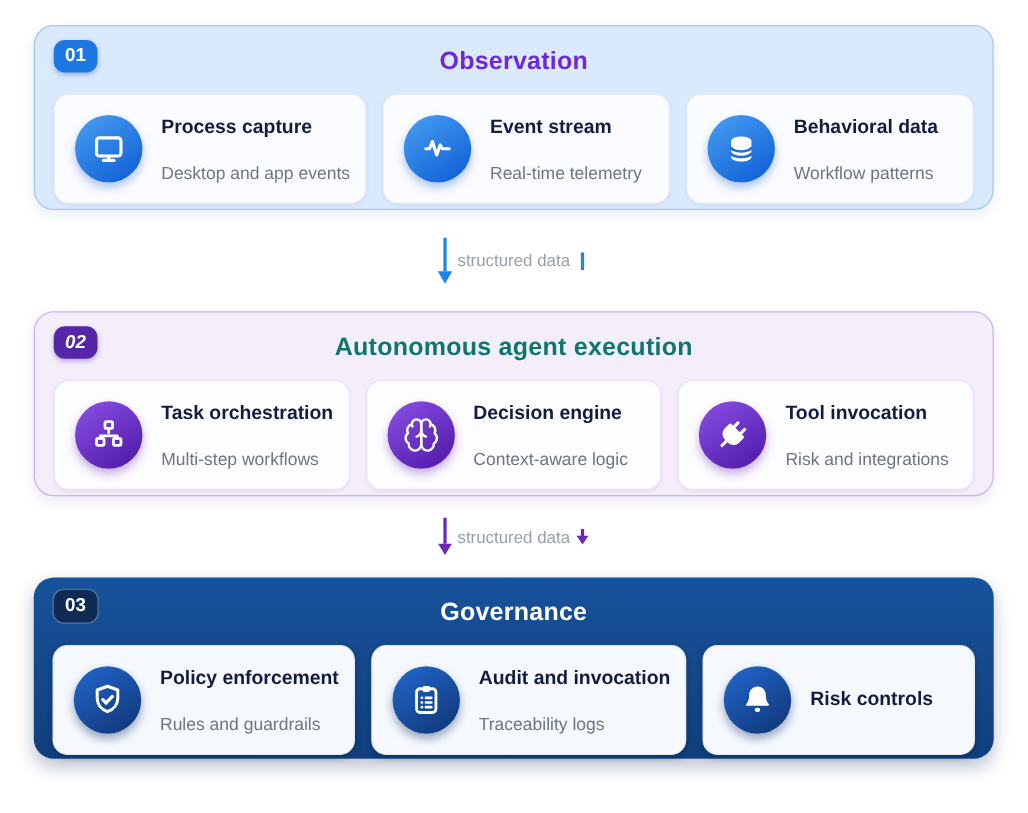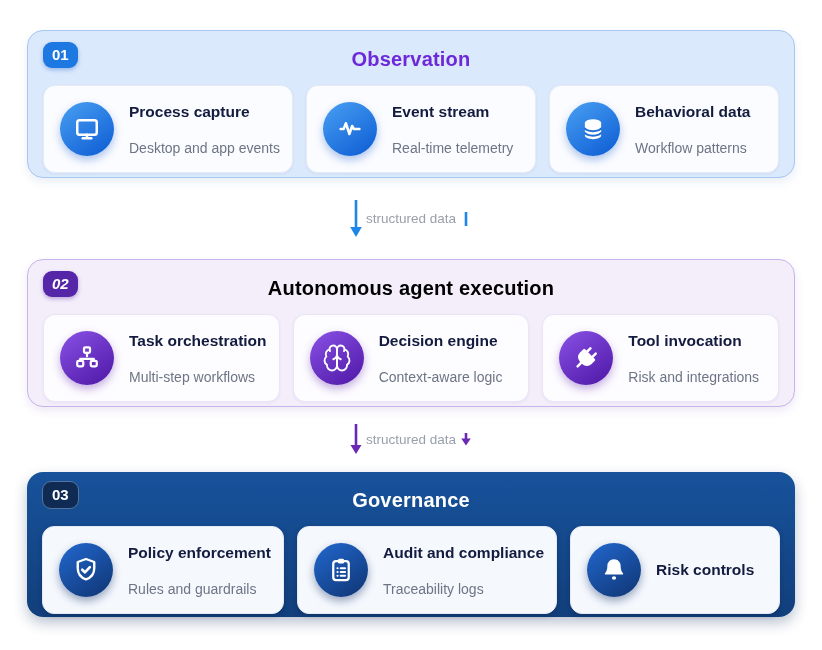--- a/index.html
+++ b/index.html
@@ -1,37 +1,37 @@
 <!DOCTYPE html>
 <html><head>
 <meta charset="utf-8">
 <style>
   html,body{margin:0;padding:0;background:#fff;}
   .stage{position:relative;width:822px;height:650px;background:#ffffff;overflow:hidden;
          font-family:"Liberation Sans",sans-serif;}
-  .wrap{position:absolute;inset:0;padding:30px 27px 0 27px;display:flex;flex-direction:column;}
+  .wrap{position:absolute;inset:0;padding:20px 27px 0 27px;display:flex;flex-direction:column;}
 
   
   .sec{position:relative;border-radius:16px;padding:10px 15px 0 15px;box-sizing:border-box;}
   .sec-blue{height:148px;background:#dbe9fc;border:1.5px solid #a6c7f2;
             box-shadow:0 4px 10px rgba(40,90,170,.10);}
   .sec-purple{height:148px;background:#f4eefb;border:1.5px solid #c8b4ea;
             box-shadow:0 4px 10px rgba(90,40,170,.10);}
   .sec-navy{height:145px;background:linear-gradient(180deg,#17529b 0%,#123f7c 100%);
             border:none;box-shadow:0 6px 14px rgba(10,40,90,.28);}
 
   .sec-head{position:relative;height:36px;display:flex;align-items:center;justify-content:center;}
   .badge{position:absolute;left:0;top:1px;padding:3px 9px;border-radius:9px;
          font-size:15px;font-weight:700;color:#fff;line-height:20px;}
   .badge-blue{background:#1d78e2;box-shadow:0 2px 4px rgba(20,90,200,.35);}
   .badge-purple{background:#5527a8;box-shadow:0 2px 4px rgba(80,30,160,.35);font-style:italic;}
   .badge-navy{background:#0f2b53;border:1.5px solid #54749f;top:-1px;}
   .sec-title{font-size:20px;font-weight:700;letter-spacing:.2px;}
   .sec-blue .sec-title{color:#6d28d9;}
-  .sec-purple .sec-title{color:#000000;}
+  .sec-purple .sec-title{color:#0f766e;}
   .sec-navy .sec-title{color:#ffffff;}
 
   
   .cards{display:grid;grid-template-columns:repeat(3,1fr);gap:13px;margin-top:8px;}
   .card{height:88px;border-radius:12px;display:flex;align-items:center;gap:15px;
         padding:0 12px 0 16px;box-sizing:border-box;}
   .sec-blue .card{background:#fbfcff;border:1px solid #e6ebf5;box-shadow:0 1px 3px rgba(30,70,140,.07);}
   .sec-purple .card{background:#fdfcff;border:1px solid #ece5f7;box-shadow:0 1px 3px rgba(80,40,150,.07);}
   .sec-navy .card{background:#f5f8fd;border:1px solid #e3eaf4;box-shadow:0 2px 5px rgba(5,25,60,.30);}
 
@@ -220,21 +220,21 @@
                 <path d="M9.2 10.6h.05"></path>
                   <path d="M11.8 10.6h3.4"></path>
                 <path d="M9.2 13.6h.05"></path>
                   <path d="M11.8 13.6h3.4"></path>
                 <path d="M9.2 16.6h.05"></path>
                   <path d="M11.8 16.6h3.4"></path>
               </g>
             </svg>
           </span>
           <span class="card-txt">
-            <span class="card-title">Audit and compliance</span>
+            <span class="card-title">Audit and invocation</span>
             <span class="card-sub">Traceability logs</span>
           </span>
         </div>
 
         <div class="card">
           <span class="ic ic-navy">
             <svg width="30" height="30" viewBox="0 0 24 24">
               <path d="M12 3.4c-3 0-5.3 2.3-5.3 5.3 0 3.4-1.1 5-1.9 5.9-.3.4-.05 1 .45 1h13.5c.5 0 .75-.6.45-1-.8-.9-1.9-2.5-1.9-5.9 0-3-2.3-5.3-5.3-5.3z" fill="#fff"></path>
               <ellipse cx="12" cy="18.3" rx="1.7" ry="1.4" fill="#fff"></ellipse>
             </svg>

